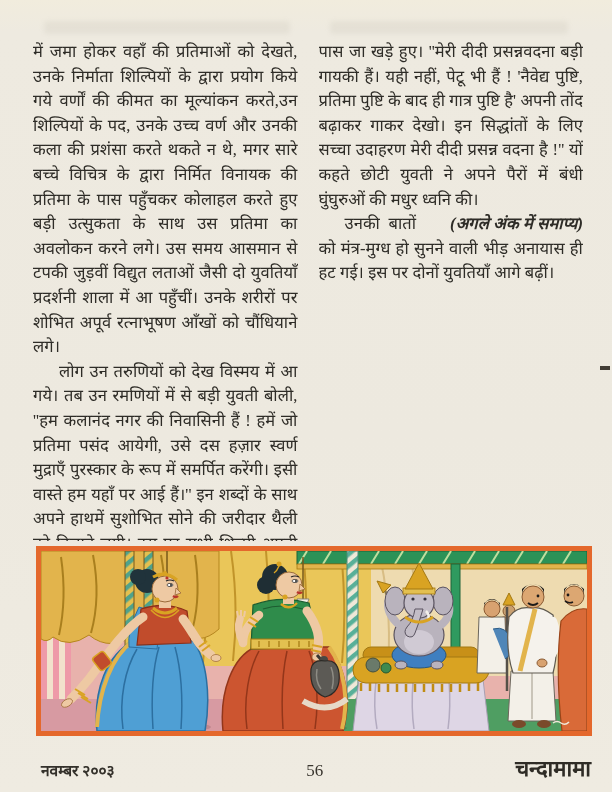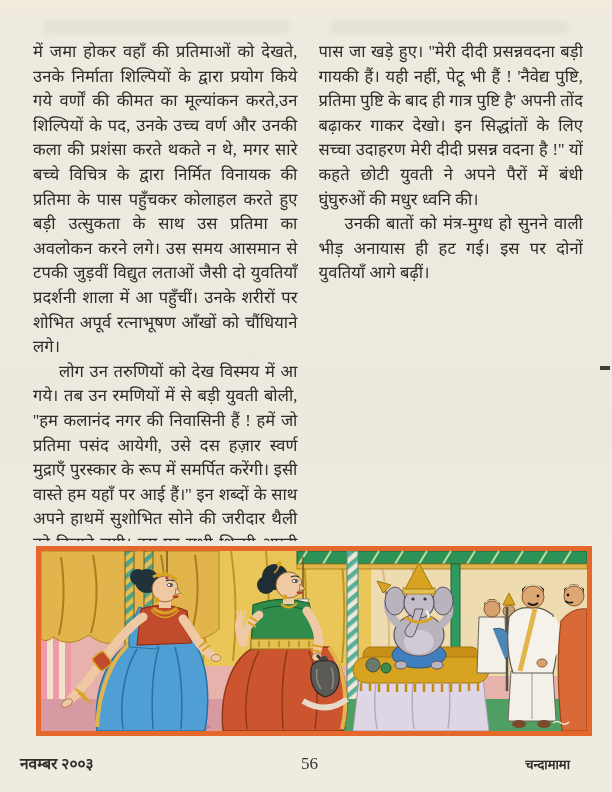--- a/index.html
+++ b/index.html
@@ -32,45 +32,45 @@
   }
 
   figure.illustration {
     position:absolute; left:36px; top:546px; width:556px; height:190px;
     border:5px solid #e4682c; background:#e8b2ac; overflow:hidden;
     box-shadow:0 0 0 1px #c9501d inset;
   }
   figure.illustration svg { display:block; width:100%; height:100%; }
 
   .footer {
-    position:absolute; left:20px; top:752px; width:550px; height:26px;
+    position:absolute; left:41px; top:752px; width:550px; height:26px;
     display:flex; justify-content:space-between; align-items:baseline;
   }
   .footer .issue { font-weight:bold; font-size:15.5px; color:#34312b; }
   .footer .pageno { font-size:17px; color:#3a362f; font-family:"Liberation Serif",serif; }
-  .footer .brand { font-weight:bold; font-size:13px; color:#2f2c26; }
+  .footer .brand { font-weight:bold; font-size:22px; color:#2f2c26; }
 
   .edge-mark { position:absolute; left:600px; top:366px; width:10px; height:4px; background:#423d35; }
 </style>
 </head>
 <body>
 
 <div class="page">
 
   <div class="ghost g1"></div>
   <div class="ghost g2"></div>
 
   <div class="columns">
     <div class="col">
       <p>में जमा होकर वहाँ की प्रतिमाओं को देखते, उनके निर्माता शिल्पियों के द्वारा प्रयोग किये गये वर्णों की कीमत का मूल्यांकन करते,उन शिल्पियों के पद, उनके उच्च वर्ण और उनकी कला की प्रशंसा करते थकते न थे, मगर सारे बच्चे विचित्र के द्वारा निर्मित विनायक की प्रतिमा के पास पहुँचकर कोलाहल करते हुए बड़ी उत्सुकता के साथ उस प्रतिमा का अवलोकन करने लगे। उस समय आसमान से टपकी जुड़वीं विद्युत लताओं जैसी दो युवतियाँ प्रदर्शनी शाला में आ पहुँचीं। उनके शरीरों पर शोभित अपूर्व रत्नाभूषण आँखों को चौंधियाने लगे।</p>
       <p class="indent">लोग उन तरुणियों को देख विस्मय में आ गये। तब उन रमणियों में से बड़ी युवती बोली, ''हम कलानंद नगर की निवासिनी हैं ! हमें जो प्रतिमा पसंद आयेगी, उसे दस हज़ार स्वर्ण मुद्राएँ पुरस्कार के रूप में समर्पित करेंगी। इसी वास्ते हम यहाँ पर आई हैं।'' इन शब्दों के साथ अपने हाथमें सुशोभित सोने की जरीदार थैली को हिलाने लगी। इस पर सभी शिल्पी अपनी प्रतिमाओं के</p>
     </div>
     <div class="col">
       <p>पास जा खड़े हुए। ''मेरी दीदी प्रसन्नवदना बड़ी गायकी हैं। यही नहीं, पेटू भी हैं ! 'नैवेद्य पुष्टि, प्रतिमा पुष्टि के बाद ही गात्र पुष्टि है' अपनी तोंद बढ़ाकर गाकर देखो। इन सिद्धांतों के लिए सच्चा उदाहरण मेरी दीदी प्रसन्न वदना है !'' यों कहते छोटी युवती ने अपने पैरों में बंधी घुंघुरुओं की मधुर ध्वनि की।</p>
-      <p class="indent"><span>उनकी बातों को मंत्र-मुग्ध हो सुनने वाली भीड़ अनायास ही हट गई। इस पर दोनों युवतियाँ आगे बढ़ीं।</span></p>
+      <p class="indent"><span class="note">(अगले अंक में समाप्य)</span><span>उनकी बातों को मंत्र-मुग्ध हो सुनने वाली भीड़ अनायास ही हट गई। इस पर दोनों युवतियाँ आगे बढ़ीं।</span></p>
     </div>
   </div>
 
   <figure class="illustration">
     <svg viewBox="0 0 546 180" preserveAspectRatio="none">
       <defs>
         <pattern id="p-goldcane" width="9" height="9" patternUnits="userSpaceOnUse" patternTransform="rotate(50)">
           <rect width="9" height="9" fill="#e3c050"></rect>
             <rect width="4.5" height="9" fill="#4fa28c"></rect>
         </pattern>

